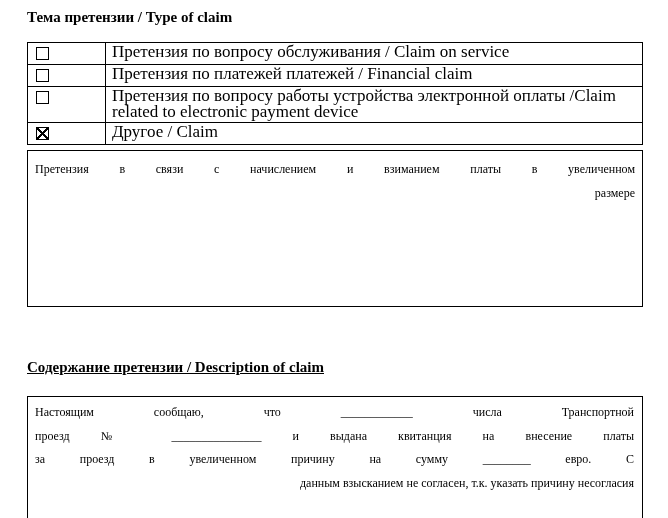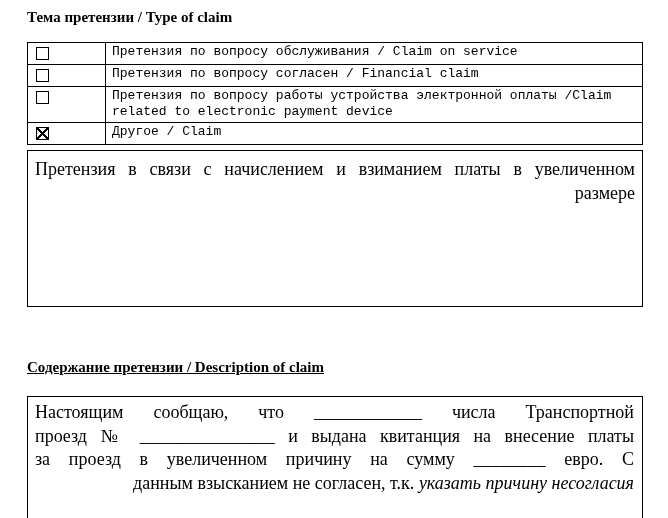--- a/index.html
+++ b/index.html
@@ -33,60 +33,59 @@
     margin-top: 16px;
   }
   .claim-table td {
     border: 1px solid #000000;
     vertical-align: top;
   }
   col.c1 { width: 78px; }
   .cb-cell { padding: 3px 0 0 8px; }
   .label-cell {
     padding: 1px 6px 2px 6px;
-    font-size: 13px;
+    font-size: 17px;
     line-height: 16px;
-    font-family: Liberation Mono, monospace;
   }
   .checkbox {
     display: inline-block;
     width: 11px;
     height: 11px;
     border: 1px solid #000000;
     background: #ffffff;
   }
   .checkbox.checked {
     background-image:
       linear-gradient(45deg,  transparent 44%, #000 44%, #000 56%, transparent 56%),
       linear-gradient(135deg, transparent 44%, #000 44%, #000 56%, transparent 56%);
   }
   .bigbox {
     box-sizing: border-box;
     width: 616px;
     border: 1px solid #000000;
-    font-size: 18px;
+    font-size: 12px;
     line-height: 23.5px;
   }
   .detail-box {
     margin-top: 5px;
     height: 157px;
     padding: 7px 7px 0 7px;
   }
   .desc-box {
     margin-top: 20px;
     height: 150px;
     padding: 4px 8px 0 7px;
   }
   .jline {
     text-align: justify;
     text-align-last: justify;
   }
   .pline { text-align: right; }
   .title2 { margin-top: 52px; text-decoration: underline; }
-  .italic { font-style: italic; }
+  .italic { }
 </style>
 </head>
 <body>
 
 <div class="page">
 
   <h2 class="title">Тема претензии / Type of claim</h2>
 
   <table class="claim-table">
     <colgroup>
@@ -97,21 +96,21 @@
       <tr>
         <td class="cb-cell">
           <span class="checkbox"></span>
         </td>
         <td class="label-cell">Претензия по вопросу обслуживания / Claim on service</td>
       </tr>
       <tr>
         <td class="cb-cell">
           <span class="checkbox"></span>
         </td>
-        <td class="label-cell">Претензия по вопросу согласен / Financial claim</td>
+        <td class="label-cell">Претензия по платежей платежей / Financial claim</td>
       </tr>
       <tr>
         <td class="cb-cell">
           <span class="checkbox"></span>
         </td>
         <td class="label-cell">Претензия по вопросу работы устройства электронной оплаты /Claim related to electronic payment device</td>
       </tr>
       <tr>
         <td class="cb-cell">
           <span class="checkbox checked"></span>

